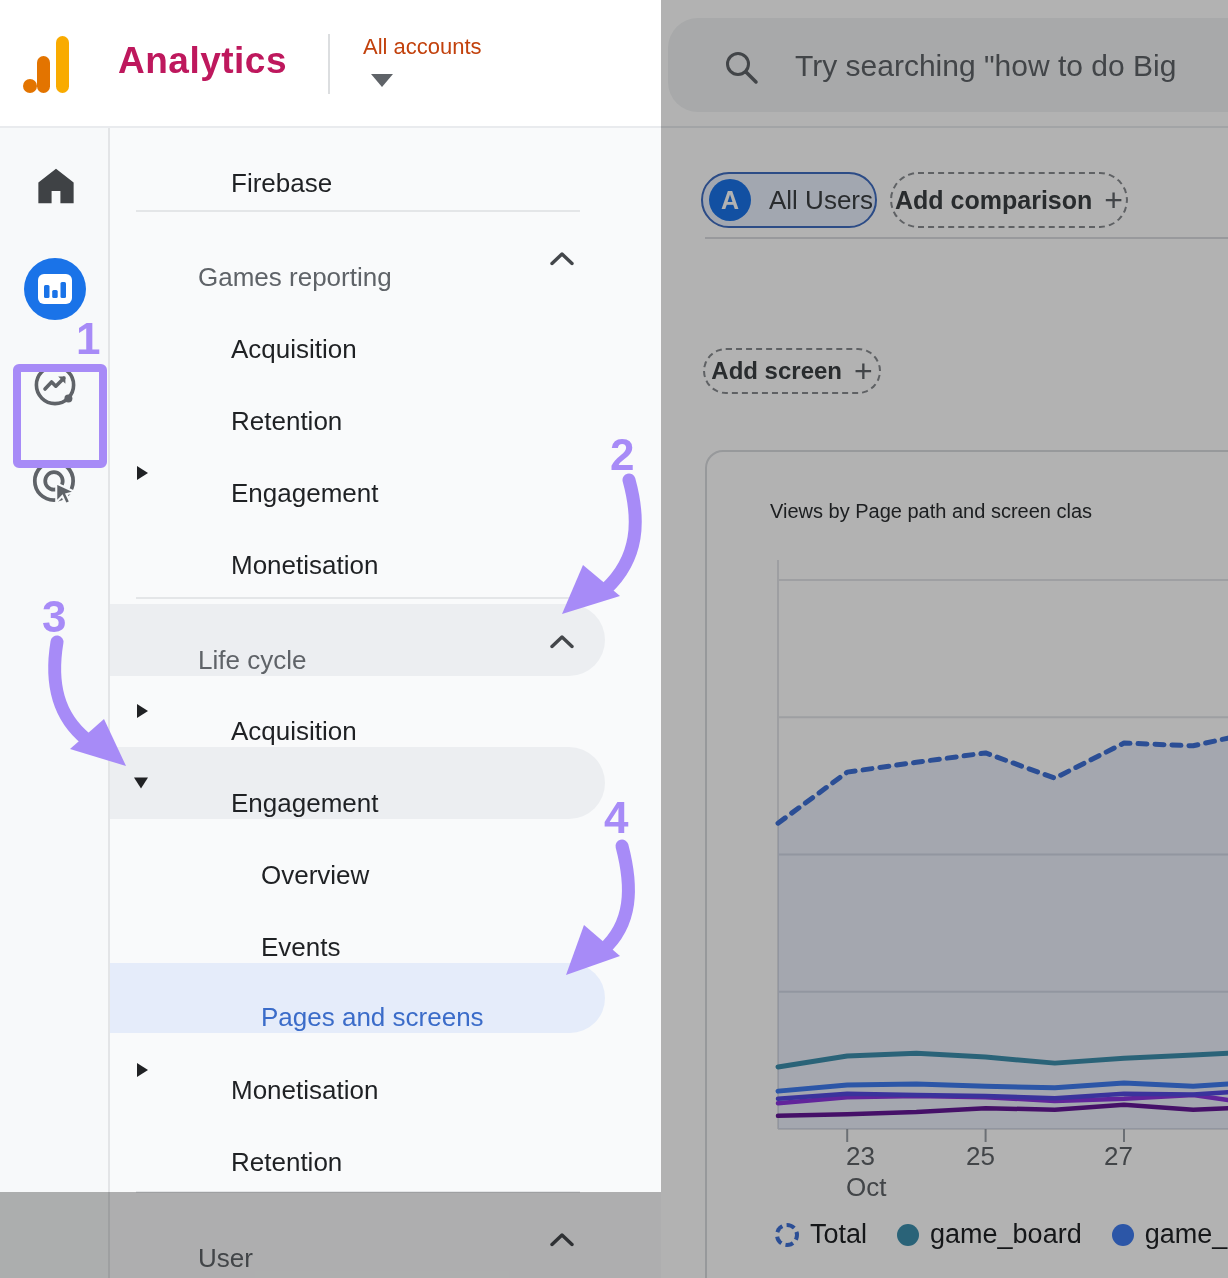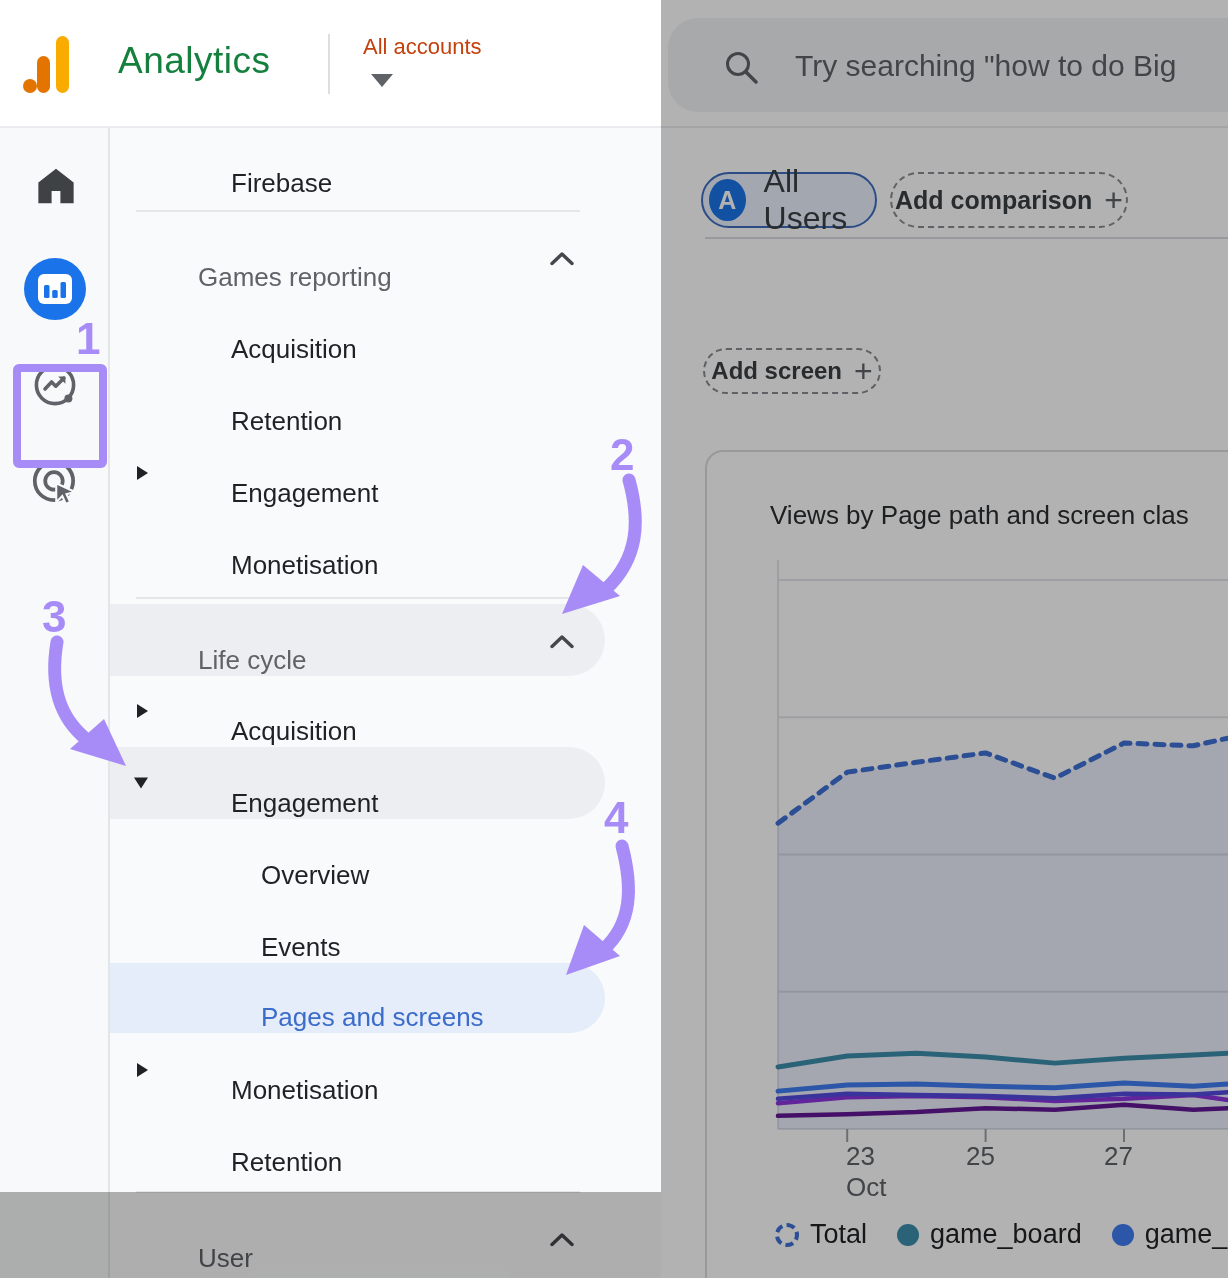--- a/index.html
+++ b/index.html
@@ -4,21 +4,21 @@
 <style>
   * { margin:0; padding:0; box-sizing:border-box; }
   html,body { width:1228px; height:1278px; }
   body {
     position:relative; overflow:hidden; background:#fff;
     font-family:"Liberation Sans", sans-serif; color:#202124;
   }
   
   .header { position:absolute; left:0; top:0; width:1228px; height:128px; background:#fff; border-bottom:2px solid #e9ebee; z-index:1; }
   .logo-svg { position:absolute; left:20px; top:28px; }
-  .brand { position:absolute; left:118px; top:40px; font-size:37px; color:#15803d; letter-spacing:.5px; }
+  .brand { position:absolute; left:118px; top:40px; font-size:37px; color:#be185d; letter-spacing:.5px;font-weight:bold; }
   .header-divider { position:absolute; left:328px; top:34px; width:2px; height:60px; background:#dcdee0; }
   .account-label { position:absolute; left:363px; top:34px; font-size:22px; color:#c2410c; }
   .account-caret { position:absolute; left:371px; top:74px; width:0; height:0; border-left:11px solid transparent; border-right:11px solid transparent; border-top:13px solid #5f6368; }
   .search-pill { position:absolute; left:668px; top:18px; width:600px; height:94px; background:#f1f3f4; border-radius:30px; }
   .search-icon { position:absolute; left:54px; top:30px; }
   .search-placeholder { position:absolute; left:127px; top:31px; font-size:30px; color:#5f6368; white-space:nowrap; }
   
   .rail { position:absolute; left:0; top:128px; width:110px; height:1150px; background:#f7f9fa; border-right:2px solid #e3e5e7; z-index:1; }
   .rail-home { position:absolute; left:33px; top:35px; }
   .rail-reports { position:absolute; left:24px; top:130px; width:62px; height:62px; border-radius:50%; background:#1a73e8; display:flex; align-items:center; justify-content:center; }
@@ -36,29 +36,29 @@
   .pill-blue { background:#e5ecfa; }
   .active-lbl { color:#3b6cc9; }
   .chev { position:absolute; left:440px; top:50%; transform:translateY(-50%); }
   .caret-right { position:absolute; left:27px; top:50%; transform:translateY(-50%); width:0; height:0; border-left:11px solid #202124; border-top:7px solid transparent; border-bottom:7px solid transparent; }
   .caret-down { position:absolute; left:24px; top:50%; transform:translateY(-50%); width:0; height:0; border-top:11px solid #202124; border-left:7px solid transparent; border-right:7px solid transparent; }
   .nav-divider { position:absolute; left:26px; width:444px; height:2px; background:#e4e6e8; }
   
   .main { position:absolute; left:661px; top:128px; width:567px; height:1150px; background:#fff; z-index:1; }
   .chip-all-users { position:absolute; left:40px; top:44px; width:176px; height:56px; border:2px solid #3f6dc1; border-radius:28px; background:#e9effd; display:flex; align-items:center; }
   .avatar-a { width:42px; height:42px; margin-left:6px; border-radius:50%; background:#1a73e8; color:#fff; font-size:25px; font-weight:bold; display:flex; align-items:center; justify-content:center; }
-  .chip-all-users .txt { margin-left:18px; font-size:32px; color:#3c4043; }
+  .chip-all-users .txt { margin-left:18px; font-size:26px; color:#3c4043; }
   .chip-dashed { position:absolute; border:2px dashed #888c90; border-radius:28px; display:flex; align-items:center; justify-content:center; gap:12px; color:#3c4043; background:transparent; }
   .chip-add-comparison { left:229px; top:44px; width:238px; height:56px; font-size:25px; font-weight:bold; }
   .chip-add-filter { left:42px; top:220px; width:178px; height:46px; border-radius:23px; font-size:24px; font-weight:bold; }
   .plus { font-size:32px; font-weight:normal; color:#5f6368; }
   .chips-divider { position:absolute; left:44px; top:109px; right:0; height:2px; background:#dadce0; }
   .page-title { position:absolute; left:44px; top:145px; width:calc(100% - 44px); font-size:41px; color:#202124; white-space:nowrap; overflow:hidden; padding-bottom:10px; border-bottom:4px dashed #6f7377; }
   .card { position:absolute; left:44px; top:322px; width:560px; height:900px; background:#fff; border:2px solid #d9dbdf; border-radius:18px; }
-  .card-title { position:absolute; left:63px; top:48px; font-size:26px; color:#2a2d30; white-space:nowrap; }
+  .card-title { position:absolute; left:63px; top:48px; font-size:20px; color:#2a2d30; white-space:nowrap; }
   #chart-svg { position:absolute; left:0; top:0; width:567px; height:1150px; pointer-events:none; }
   .xlab { position:absolute; font-size:26px; color:#5f6368; line-height:1.18; }
   .xlab.center { width:44px; text-align:left; }
   .legend { position:absolute; left:114px; top:1091px; display:flex; align-items:center; gap:30px; font-size:27px; color:#1f2124; }
   .legend-item { display:flex; align-items:center; gap:11px; }
   .legend-dot { width:22px; height:22px; border-radius:50%; }
   .legend-dashed { width:24px; height:24px; border-radius:50%; border:4px dashed #3e70d6; background:transparent; }
   
   .dim { position:absolute; background:rgba(0,0,0,0.30); z-index:5; pointer-events:none; }
   .dim-right { left:661px; top:0; width:567px; height:1278px; }

